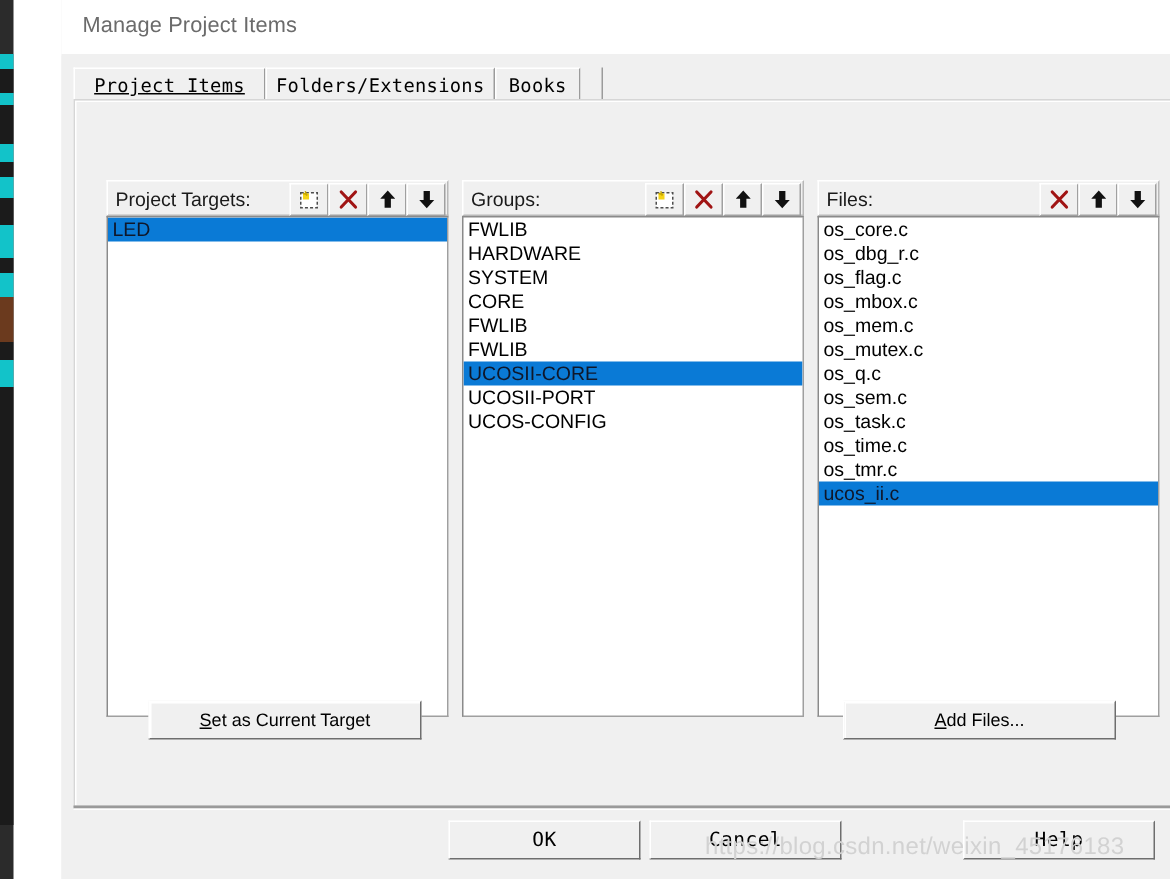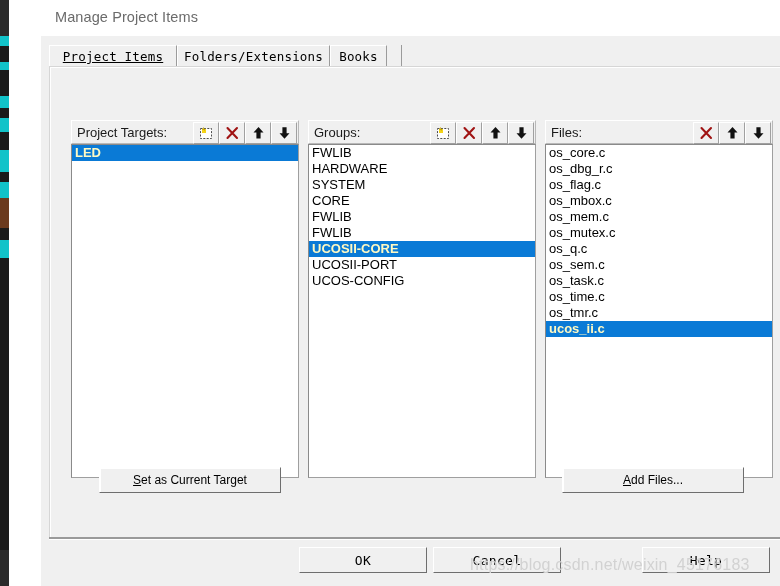--- a/index.html
+++ b/index.html
@@ -189,22 +189,21 @@
     height: 16px;
     line-height: 16px;
     font-size: 13px;
     color: #000000;
     padding-left: 3px;
     white-space: nowrap;
     cursor: default;
   }
   .listitem.selected {
     background: #0a7ad6;
-    color: #fef9c3;
-    font-weight: bold;
+    color: #0f172a;
   }
 
   
   .pushbtn {
     position: absolute;
     box-sizing: border-box;
     background: #f0f0f0;
     border: 1px solid #ffffff;
     border-right-color: #6e6e6e;
     border-bottom-color: #6e6e6e;

